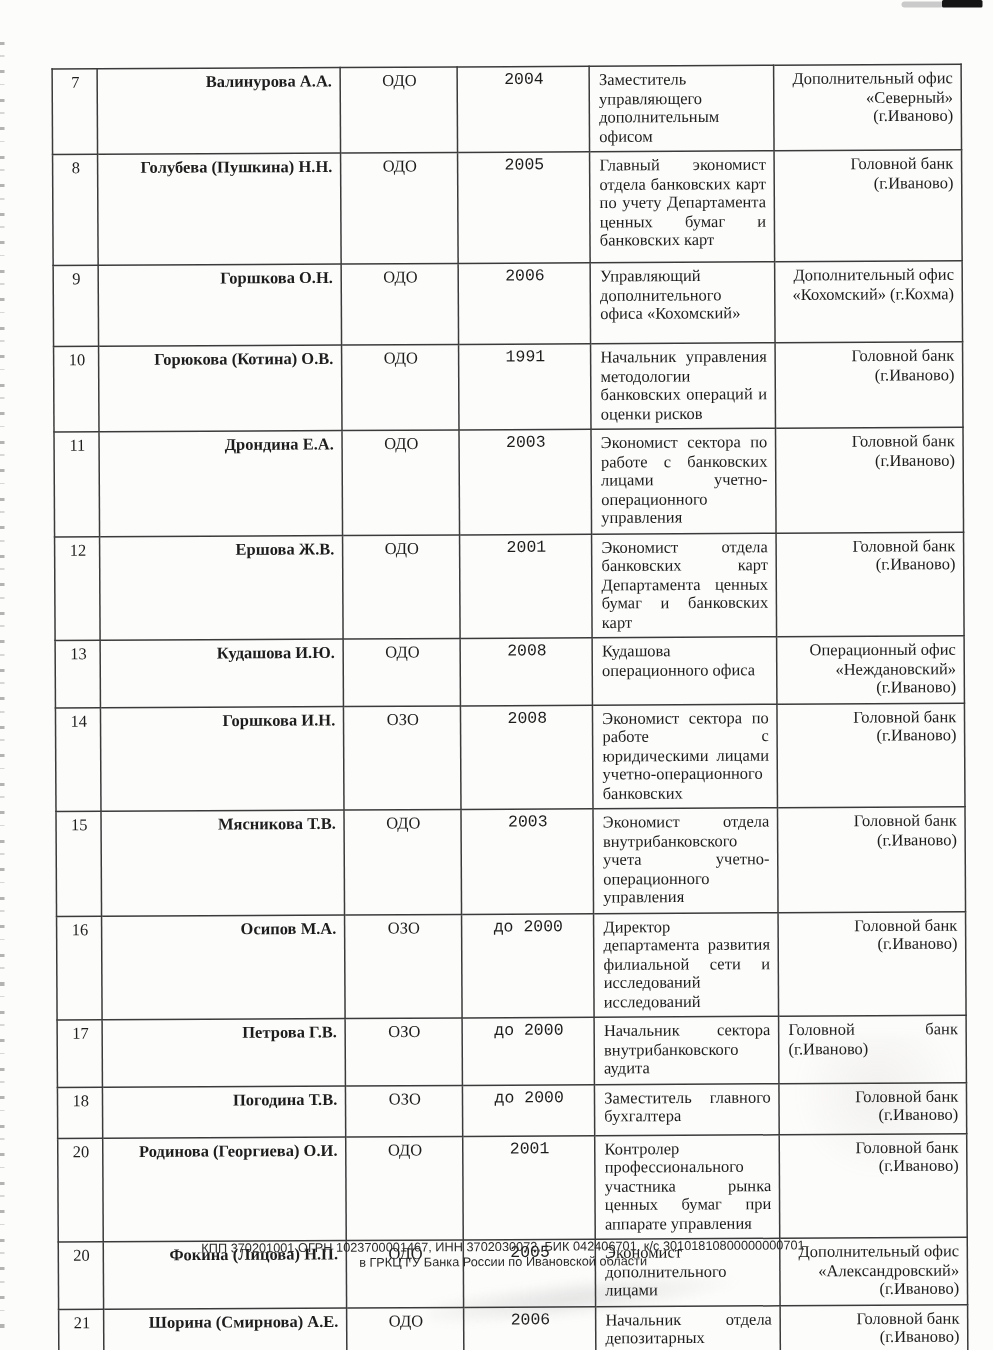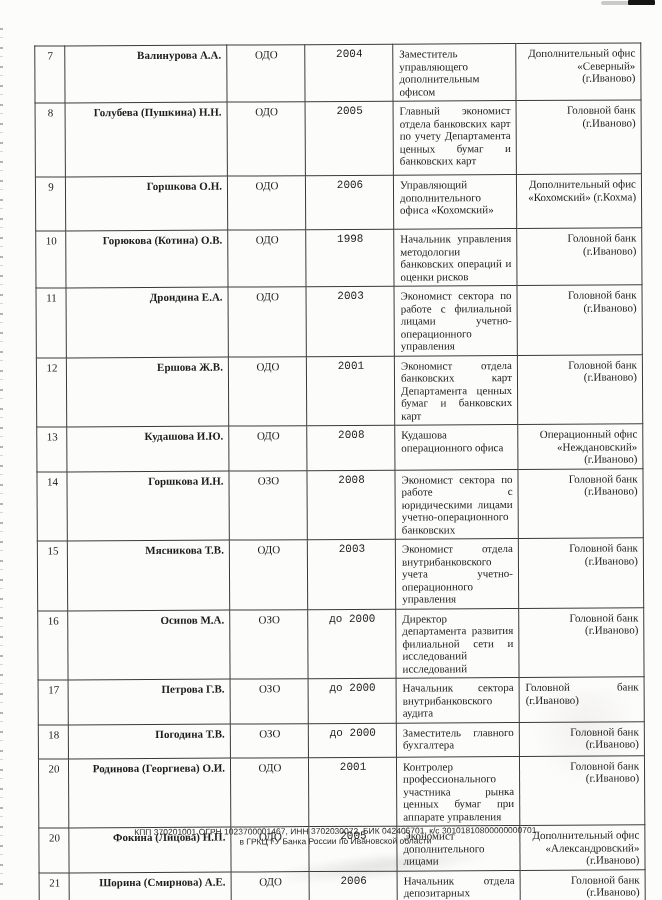--- a/index.html
+++ b/index.html
@@ -126,30 +126,30 @@
     <td class="c-name">Горшкова О.Н.</td>
     <td class="c-form">ОДО</td>
     <td class="c-year">2006</td>
     <td class="c-pos">Управляющий дополнительного офиса «Кохомский»</td>
     <td class="c-office">Дополнительный офис «Кохомский» (г.Кохма)</td>
   </tr>
           <tr>
     <td class="c-num">10</td>
     <td class="c-name">Горюкова (Котина) О.В.</td>
     <td class="c-form">ОДО</td>
-    <td class="c-year">1998</td>
+    <td class="c-year">1991</td>
     <td class="c-pos">Начальник управления методологии банковских операций и оценки рисков</td>
     <td class="c-office">Головной банк (г.Иваново)</td>
   </tr>
           <tr>
     <td class="c-num">11</td>
     <td class="c-name">Дрондина Е.А.</td>
     <td class="c-form">ОДО</td>
     <td class="c-year">2003</td>
-    <td class="c-pos">Экономист сектора по работе с филиальной лицами учетно-операционного управления</td>
+    <td class="c-pos">Экономист сектора по работе с банковских лицами учетно-операционного управления</td>
     <td class="c-office">Головной банк (г.Иваново)</td>
   </tr>
           <tr>
     <td class="c-num">12</td>
     <td class="c-name">Ершова Ж.В.</td>
     <td class="c-form">ОДО</td>
     <td class="c-year">2001</td>
     <td class="c-pos">Экономист отдела банковских карт Департамента ценных бумаг и банковских карт</td>
     <td class="c-office">Головной банк (г.Иваново)</td>
   </tr>

